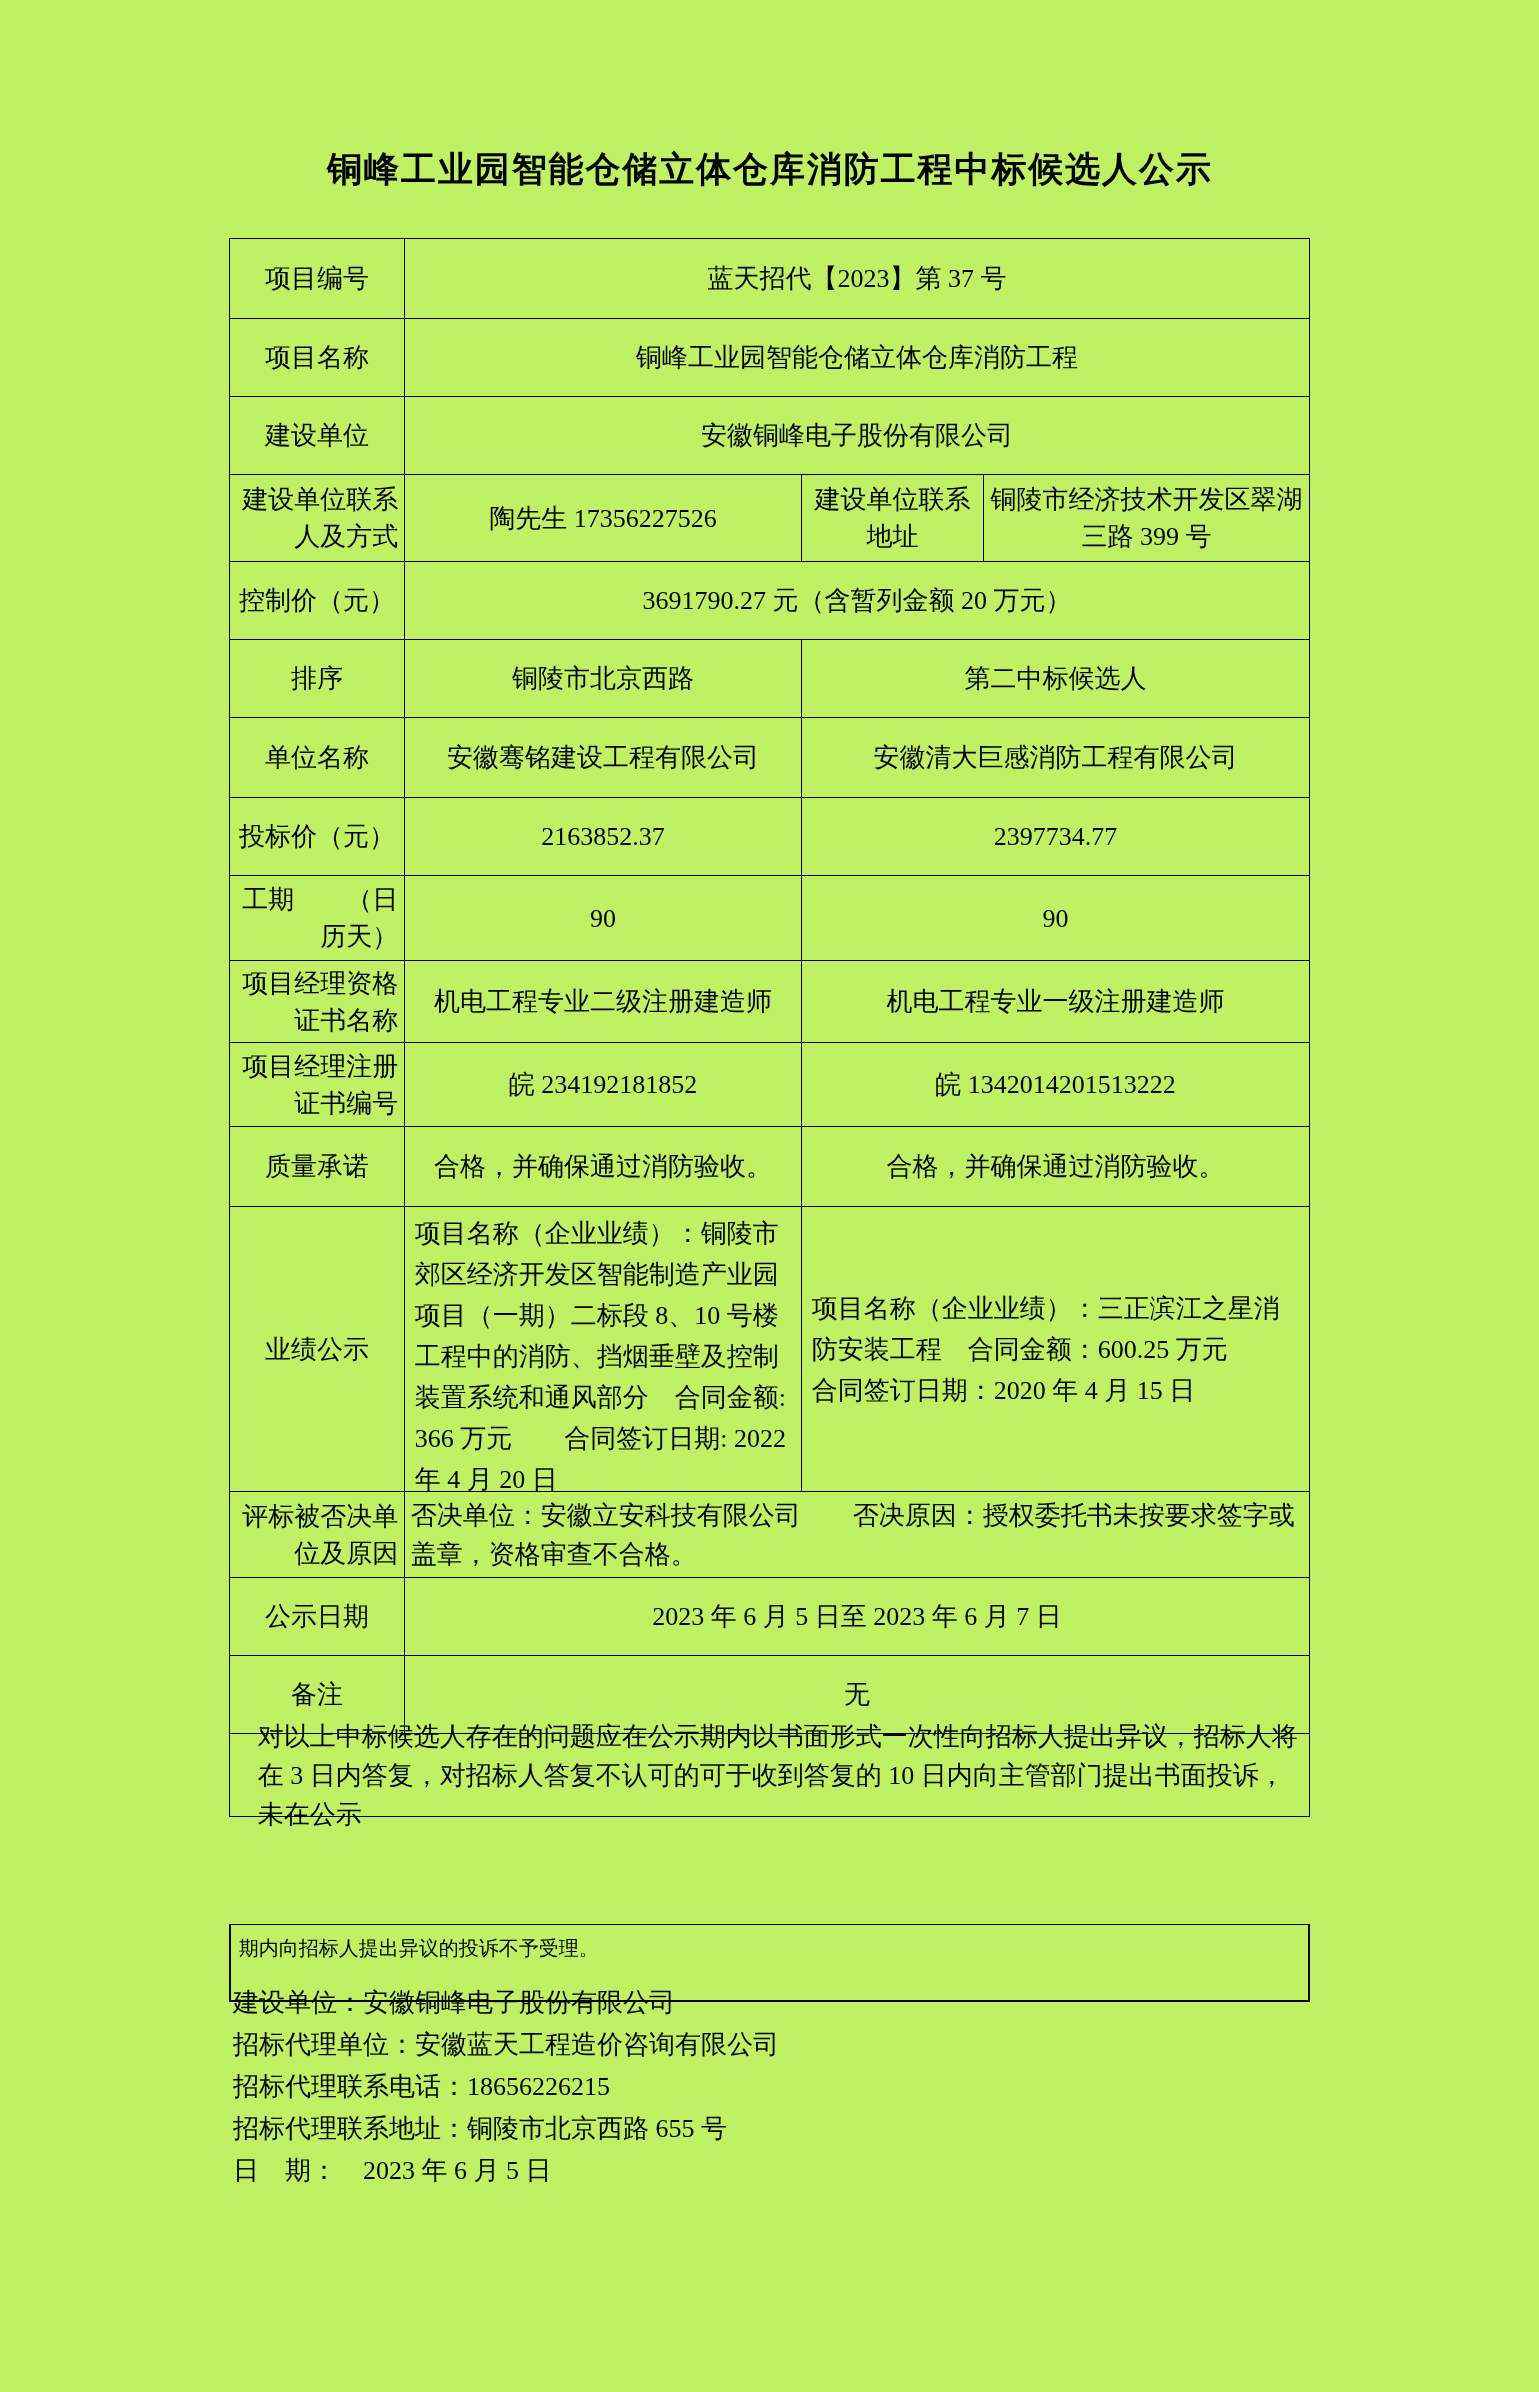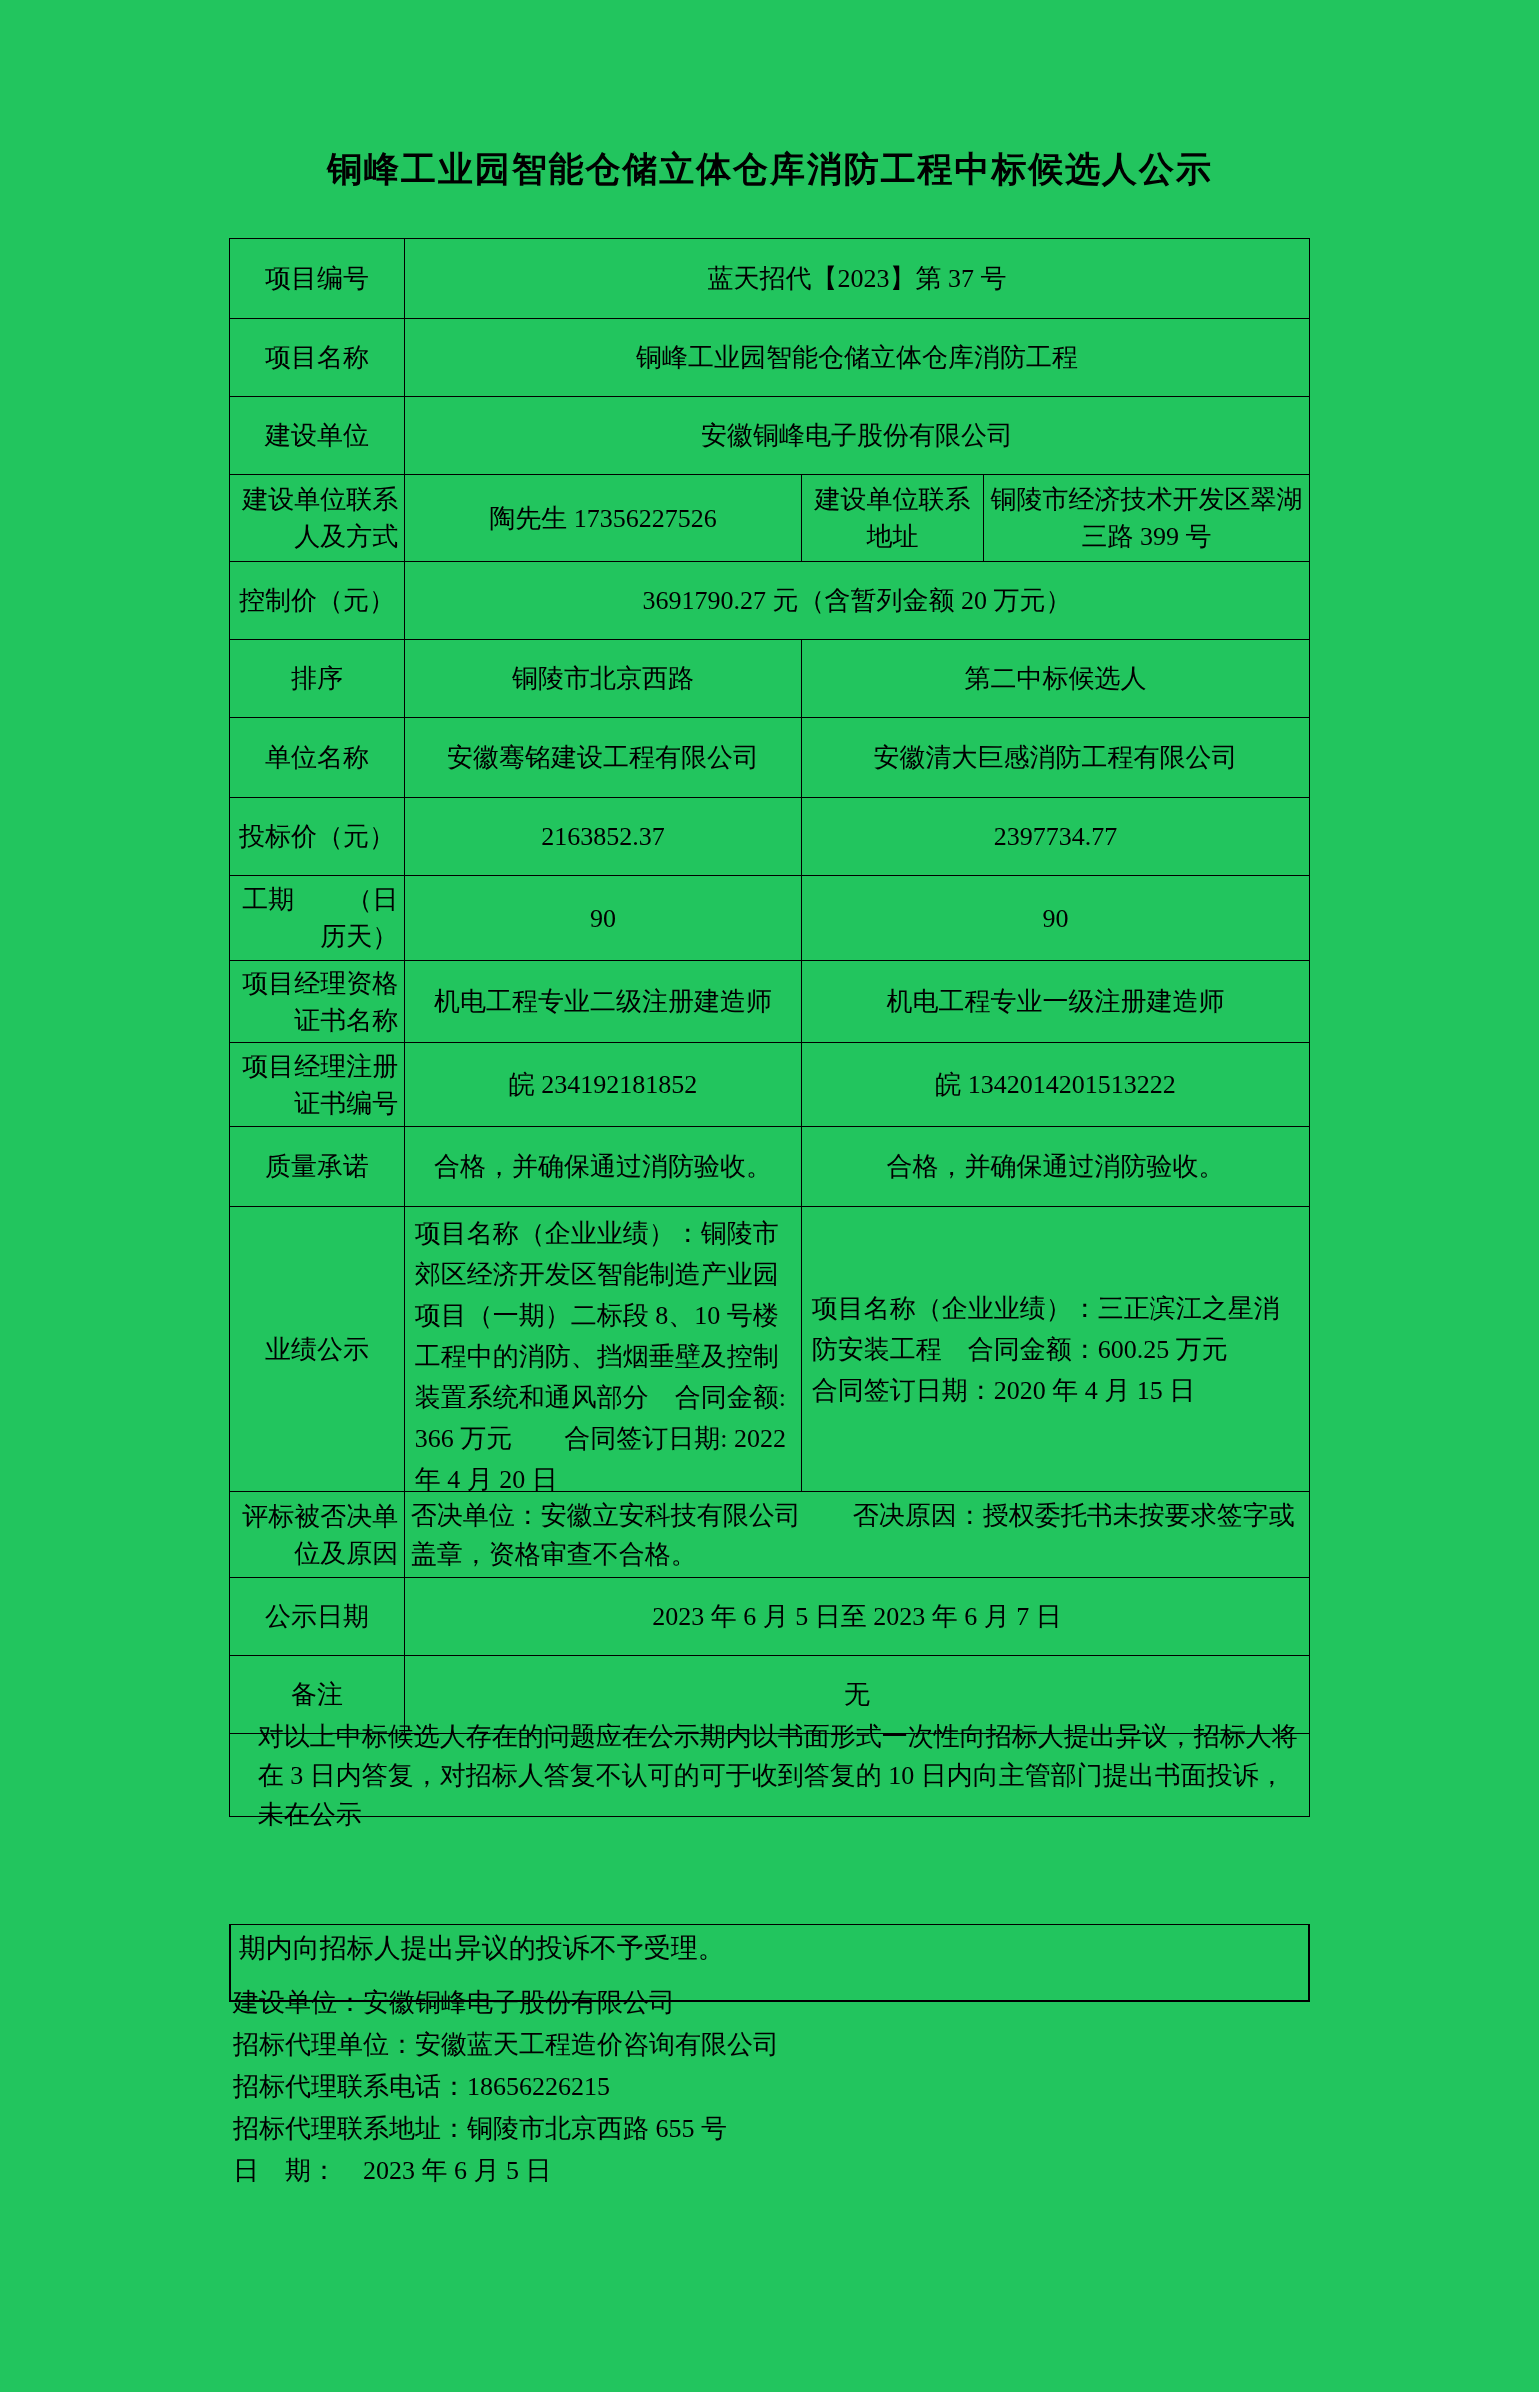--- a/index.html
+++ b/index.html
@@ -1,20 +1,20 @@
 <!DOCTYPE html>
 <html><head>
 <meta charset="utf-8">
 <style>
   html,body{margin:0;padding:0;background:#ffffff;}
   .page{
     position:relative;
     width:1540px;
     height:2393px;
-    background:#22c55e;
+    background:#bef264;
     font-family:"Liberation Serif","DejaVu Serif",serif;
     color:#000000;
     overflow:hidden;
   }
   .title{
     position:absolute;
     top:146px;
     left:0;
     width:100%;
     text-align:center;
@@ -60,21 +60,21 @@
   .pad10{padding:5.8px 9.7px;}
   .notice2{
     position:absolute;
     left:229px;
     top:1924px;
     width:1081px;
     height:78px;
     box-sizing:border-box;
     border:2.9px solid #000;
     border-top:1px solid #000;
-    font-size:27px;
+    font-size:20px;
     line-height:39px;
     padding:3.9px 7.8px;
   }
   .footer{
     position:absolute;
     left:233px;
     top:1982px;
     font-size:26px;
     line-height:42px;
   }

